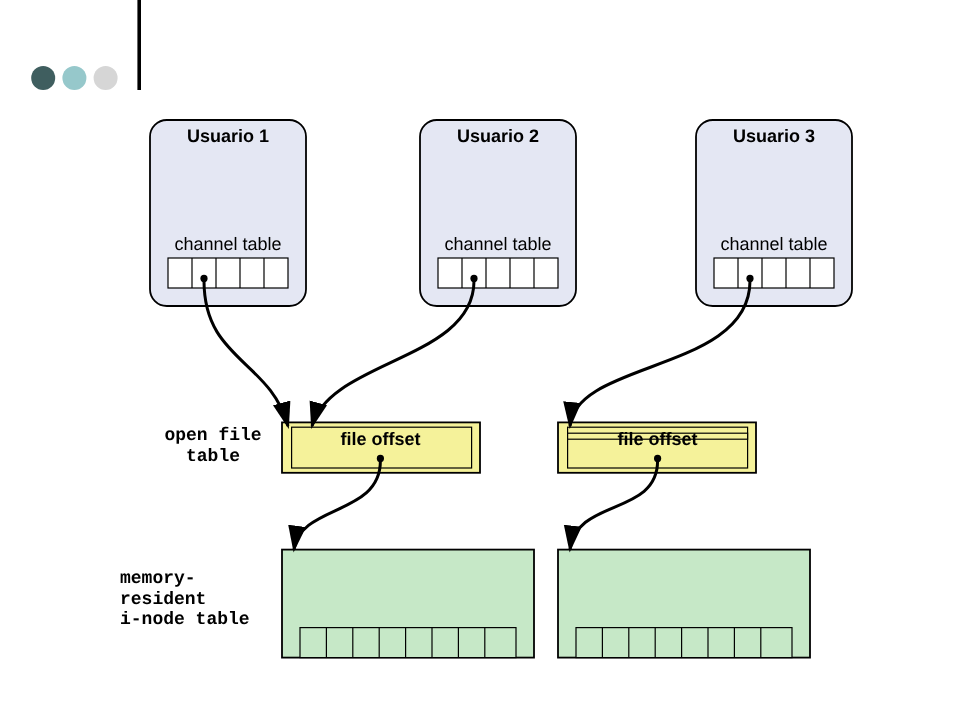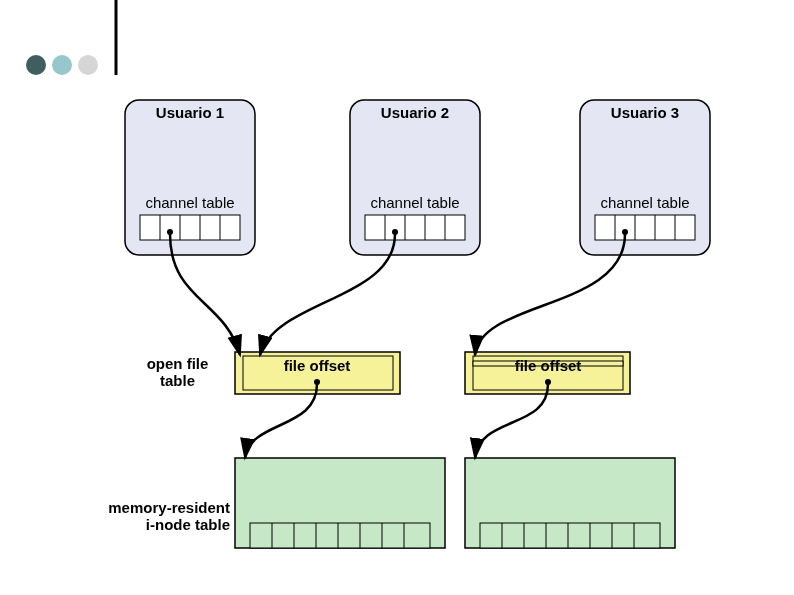--- a/index.html
+++ b/index.html
@@ -7,21 +7,21 @@
     padding: 0;
     width: 794px;
     height: 595px;
     background: #fff;
     font-family: Arial, Helvetica, sans-serif;
     font-size: 15px;
     color: #000;
     position: relative;
   }
   .abs { position: absolute; }
-  .bold { font-weight: bold; }
+  .bold { font-weight: bold; font-family: Liberation Mono, monospace; }
   text { font-family: Arial, Helvetica, sans-serif; }
 </style>
 </head>
 <body>
 
 <svg class="abs" width="794" height="595" viewBox="0 0 794 595">
   <defs>
     <marker id="arrow" markerWidth="10" markerHeight="10" refX="8" refY="3" orient="auto" markerUnits="strokeWidth">
       <path d="M0,0 L0,6 L9,3 z" fill="#000"></path>
     </marker>
@@ -116,14 +116,14 @@
   <path d="M395,234 C395,300 275,300 260,355" stroke="#000" stroke-width="2.5" fill="none" marker-end="url(#arrow)"></path>
   <path d="M625,234 C625,310 480,300 475,355" stroke="#000" stroke-width="2.5" fill="none" marker-end="url(#arrow)"></path>
 
   <path d="M317,384 C317,430 250,420 245,458" stroke="#000" stroke-width="2.5" fill="none" marker-end="url(#arrow)"></path>
   <path d="M548,384 C548,430 480,415 475,458" stroke="#000" stroke-width="2.5" fill="none" marker-end="url(#arrow)"></path>
 </svg>
 
 <div class="abs bold" style="left:130px; top:355px; width:95px; text-align:center; white-space:pre-line;">open file
 table</div>
 
-<div class="abs bold" style="left:100px; top:499px; width:130px; text-align:right; white-space:pre-line;">memory-resident
+<div class="abs bold" style="left:100px; top:474px; width:130px; text-align:left; white-space:pre-line;">memory-resident
 i-node table</div>
 
 </body></html>

